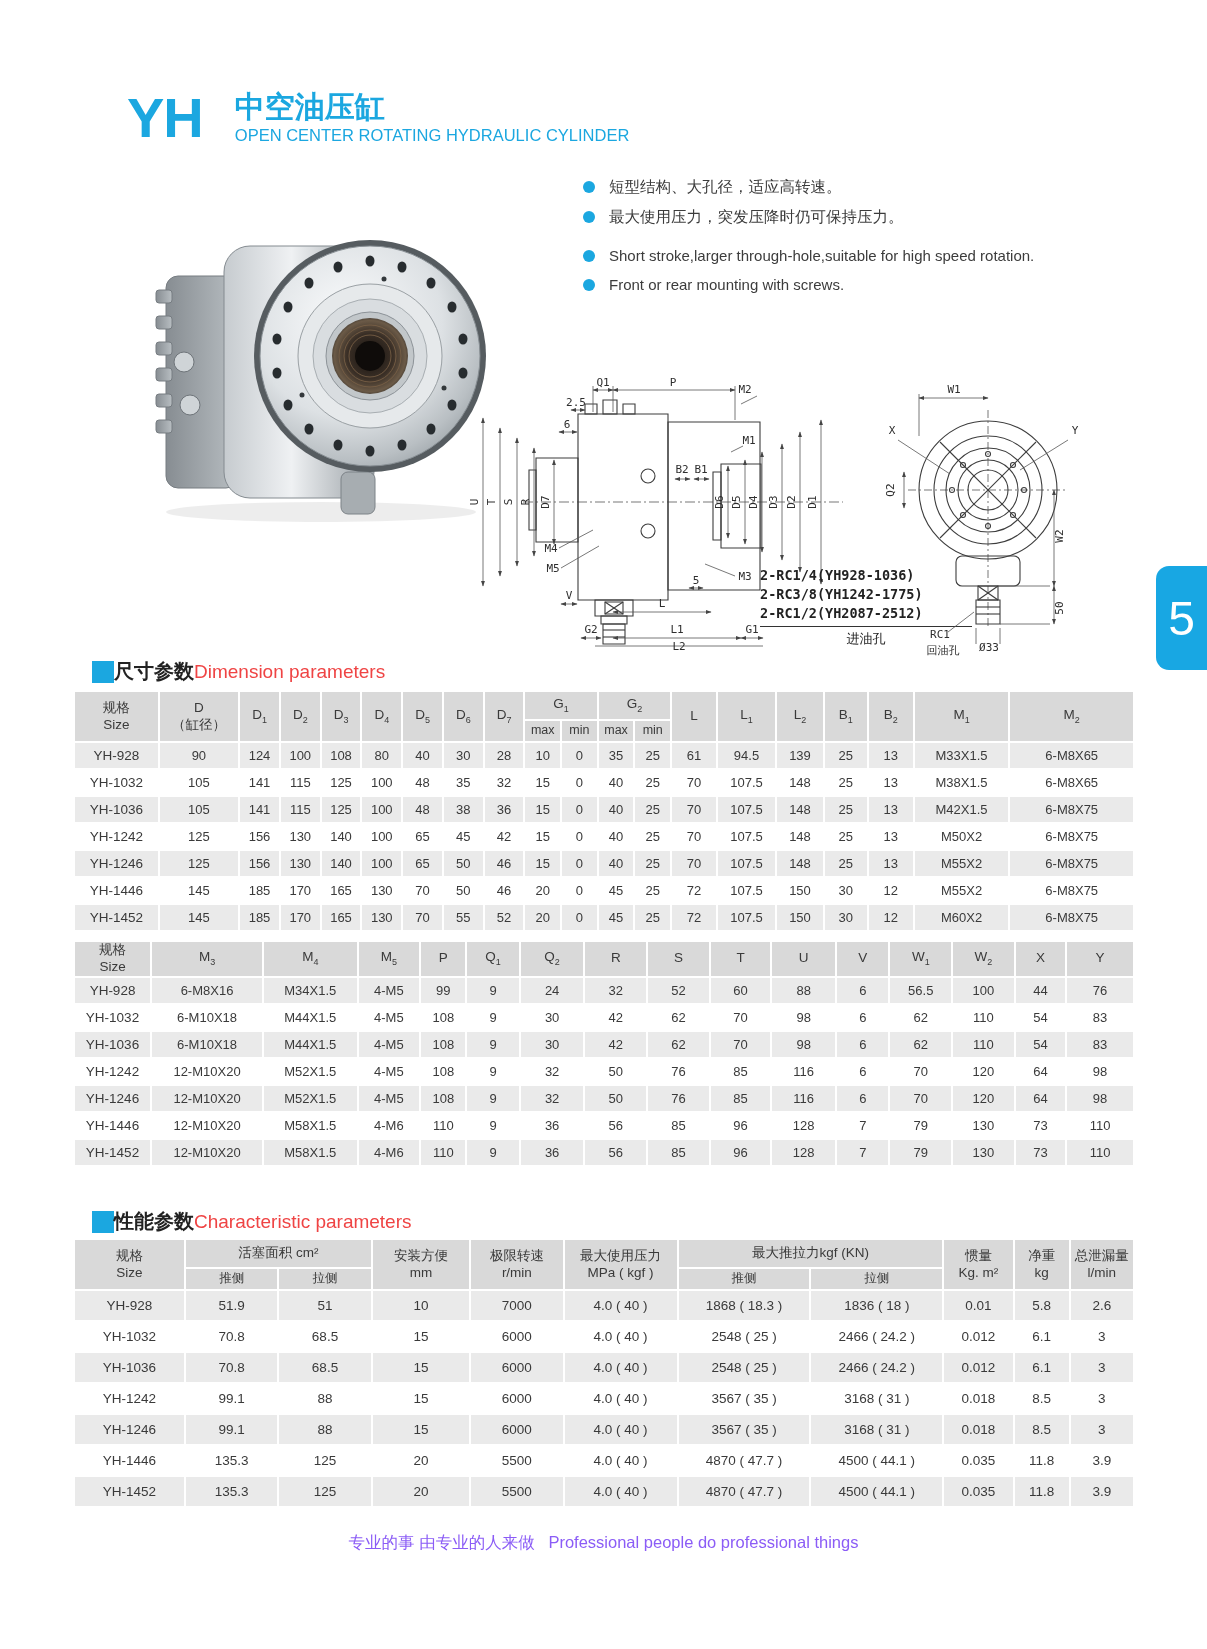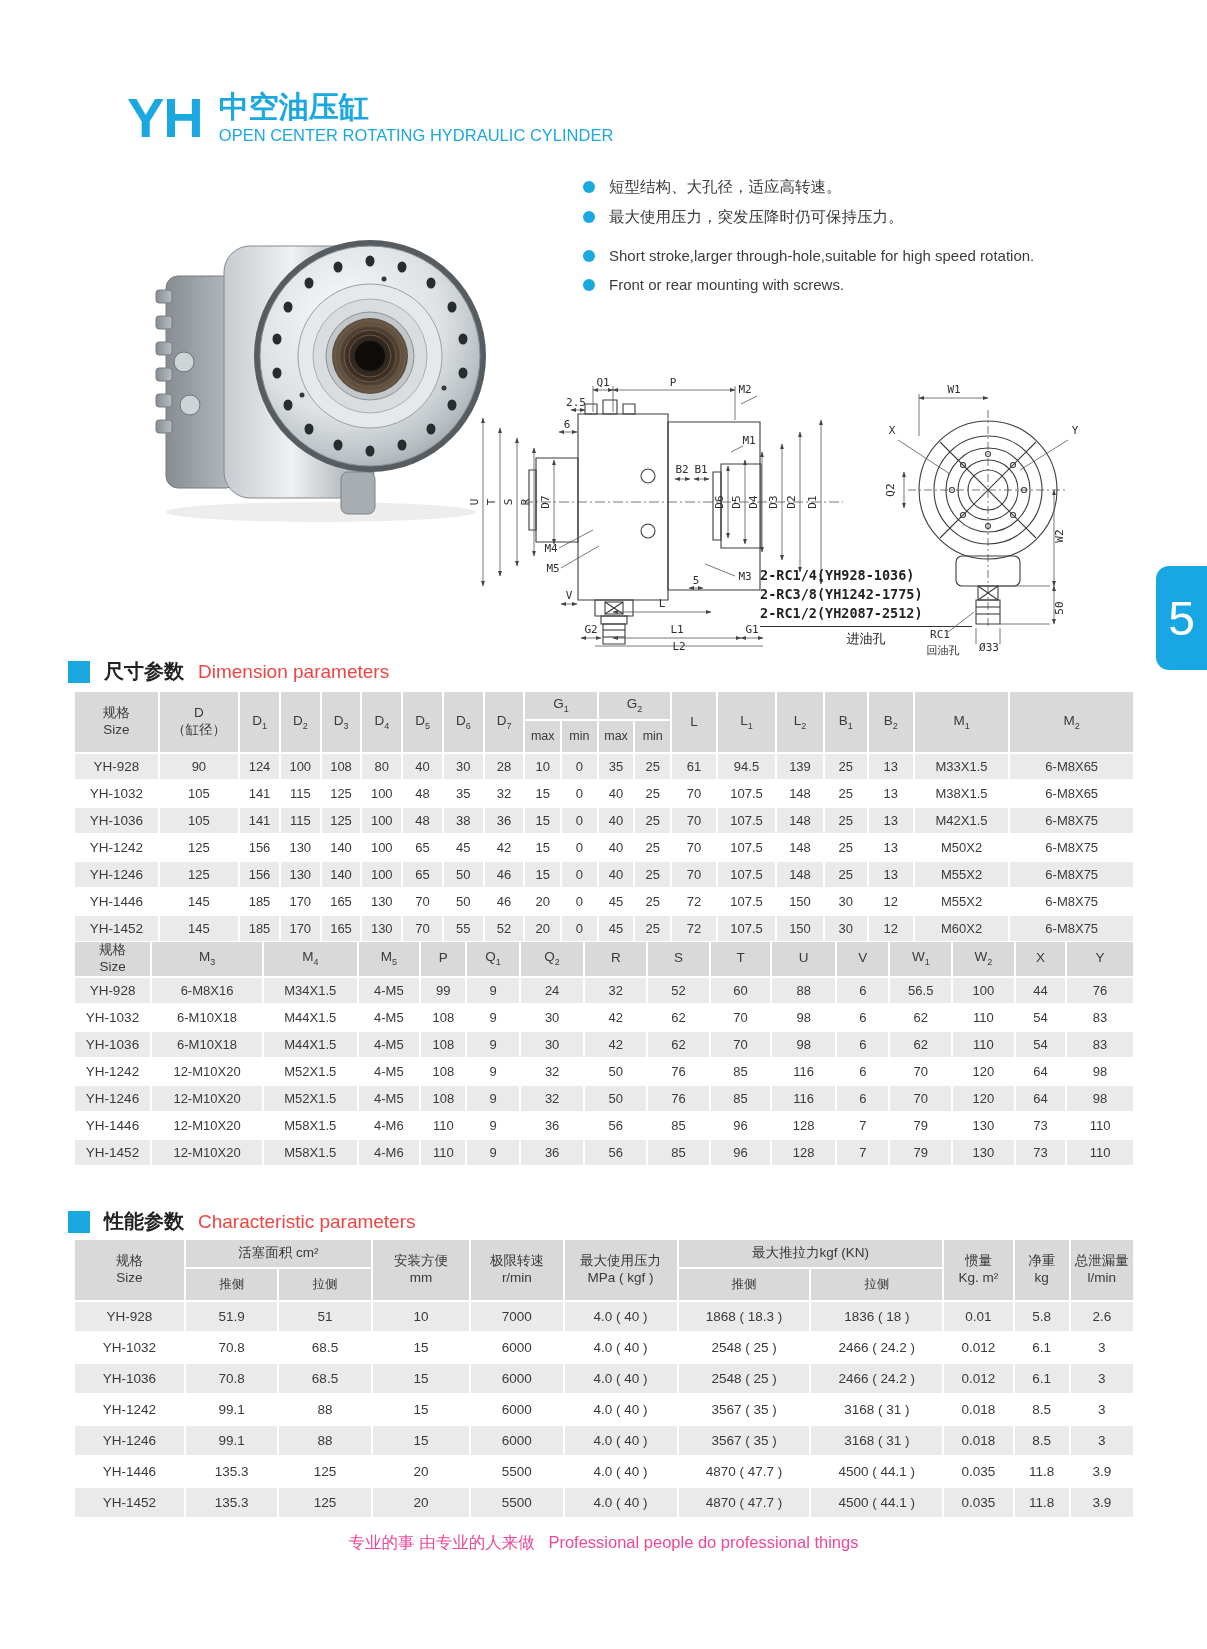--- a/index.html
+++ b/index.html
@@ -1,20 +1,20 @@
 <!DOCTYPE html>
 <html><head>
 <meta charset="utf-8">
 <style>
   html,body{margin:0;padding:0;background:#ffffff;}
   .page{position:relative;width:1207px;height:1649px;background:#fff;overflow:hidden;
         font-family:"Liberation Sans","DejaVu Sans",sans-serif;color:#3c3c3c;}
 
   
-  .hdr{position:absolute;left:127px;top:90px;display:flex;align-items:flex-start;gap:16px;}
+  .hdr{position:absolute;left:127px;top:90px;display:flex;align-items:flex-start;gap:32px;}
   .hdr .logo{font-size:56px;line-height:56px;font-weight:bold;color:#1ba7e0;letter-spacing:-1px;}
   .hdr .tzh{font-size:30px;font-weight:bold;color:#1ba7e0;line-height:34px;}
   .hdr .ten{font-size:16.5px;color:#1ba7e0;line-height:22px;}
 
   
   .features{position:absolute;left:583px;top:176px;width:516px;}
   .features ul{list-style:none;margin:0;padding:0;}
   .features li{position:relative;padding-left:26px;margin-bottom:9px;font-size:15.5px;line-height:21px;}
   .features .en li{font-size:15px;text-align:justify;margin-bottom:8px;}
   .features .en{margin-top:18px;}
@@ -29,40 +29,40 @@
   .rc-notes{position:absolute;left:760px;top:566px;width:212px;font-family:"DejaVu Sans Mono",monospace;
             font-weight:bold;font-size:13.5px;line-height:19px;color:#222;}
   .rc-notes .inlet{border-top:1.5px solid #333;margin-top:3px;padding-top:2px;text-align:center;
             font-weight:normal;font-size:13px;}
 
   .page-tab{position:absolute;left:1156px;top:566px;width:51px;height:104px;background:#18a7e3;
             border-radius:13px 0 0 13px;color:#fff;font-size:48px;display:flex;align-items:center;
             justify-content:center;}
 
   
-  .sect{position:absolute;left:68px;display:flex;align-items:center;gap:14px;}
+  .sect{position:absolute;left:92px;display:flex;align-items:center;}
   .sq{width:22px;height:22px;background:#1ba7e0;}
   .sect .zh{font-size:20px;font-weight:bold;color:#222;}
   .sect .en{font-size:19px;color:#ef4444;}
 
   
   .ptable{position:absolute;left:73px;width:1062px;border-collapse:separate;border-spacing:2px;
           table-layout:fixed;font-size:13px;color:#3a3a3a;}
   .ptable td{text-align:center;vertical-align:middle;padding:0 1px;overflow:hidden;}
   .ptable thead td{background:#d9d9d9;font-size:13.5px;line-height:1.25;}
   .ptable tbody tr:nth-child(odd) td{background:#eaeaea;}
   .ptable tbody tr:nth-child(even) td{background:#ffffff;}
   .ptable tbody td{height:25px;}
   .t3 tbody td{height:29px;font-size:13.5px;}
   .ptable thead tr:first-child td{height:27px;}
-  .ptable thead tr.subrow td{height:31px;font-size:12.5px;}
+  .ptable thead tr.subrow td{height:20px;font-size:12.5px;}
   .ptable sub{font-size:9px;}
   .ptable .rowhead{font-size:13.5px;}
 
-  .footer-slogan{position:absolute;top:1532px;left:0;width:100%;text-align:center;font-size:16.5px;color:#ec4899;}
+  .footer-slogan{position:absolute;top:1532px;left:0;width:100%;text-align:center;font-size:16.5px;color:#8b5cf6;}
   .page-num{position:absolute;top:1568px;left:0;width:100%;text-align:center;font-size:17px;color:#333;}
 </style>
 </head>
 <body>
 
 <div class="page">
 
   <div class="hdr">
     <div class="logo">YH</div>
     <div>

